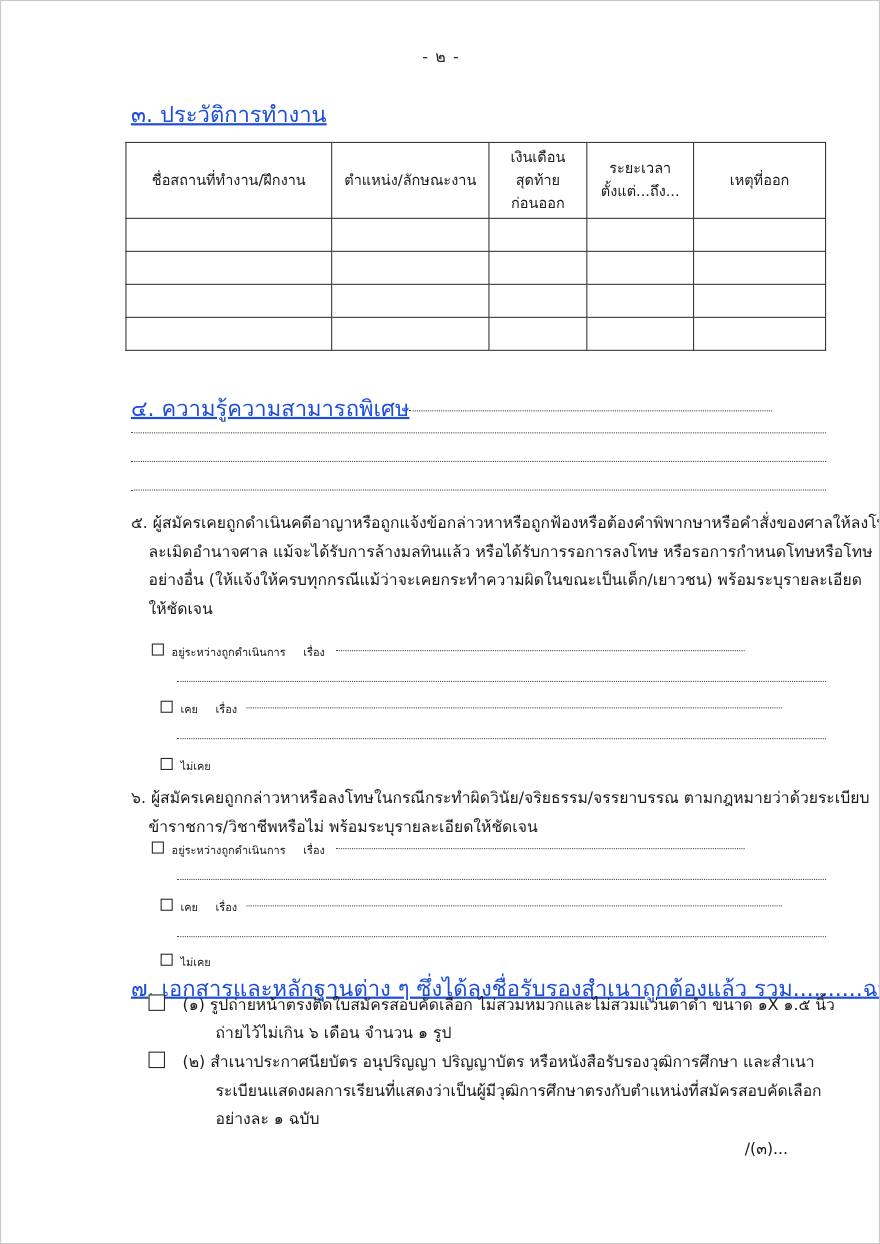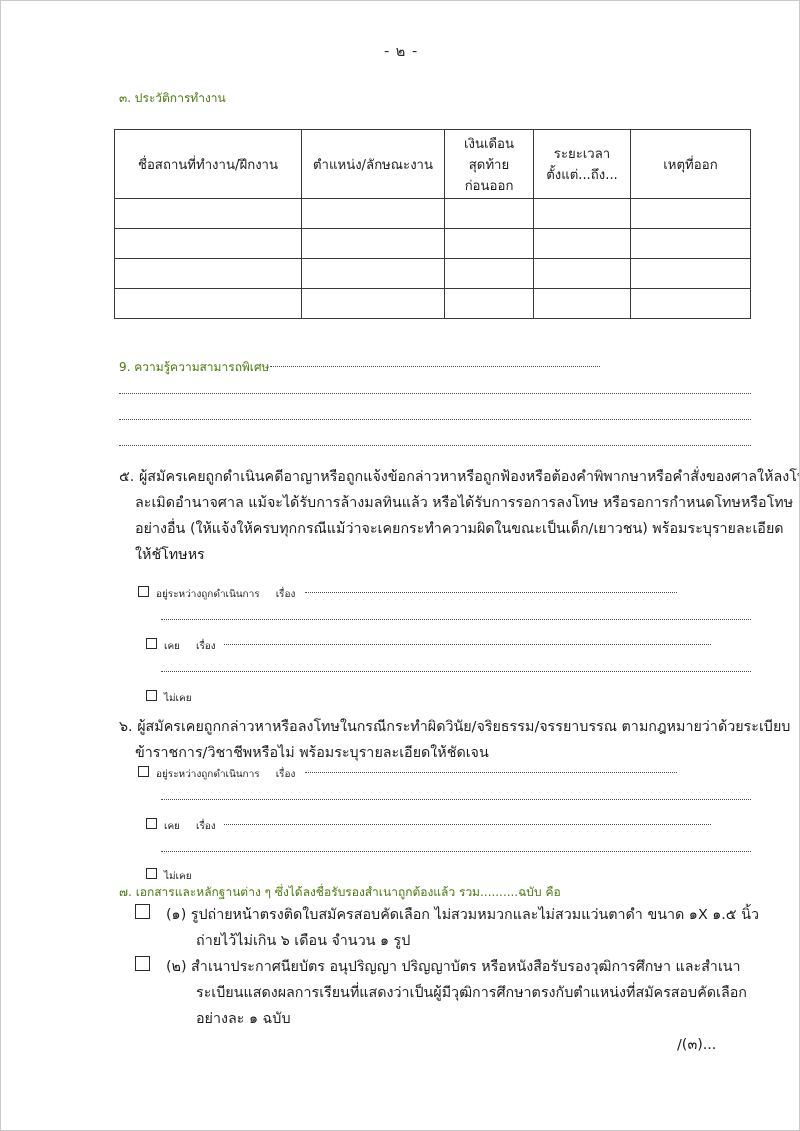--- a/index.html
+++ b/index.html
@@ -29,24 +29,25 @@
     left: 0;
     width: 800px;
     text-align: center;
     font-size: 14.5px;
     letter-spacing: 1px;
     color: #2a2a2a;
   }
 
   
   .sec-head {
-    font-size: 12px;
+    font-size: 20px;
     line-height: 1.55;
-    color: #4d7c0f;
+    color: #1d4ed8;
     white-space: nowrap;
+    text-decoration: underline;
   }
   .para {
     font-size: 14.3px;
     line-height: 26px;
     color: #1a1a1a;
   }
   .para .ln { display: block; white-space: nowrap; }
   .para .ln.ind { padding-left: 16px; }
 
   
@@ -186,31 +187,31 @@
         <td></td>
         <td></td>
         <td></td>
         <td></td>
         <td></td>
       </tr>
     </tbody>
   </table>
 
   <div class="abs" style="left:118px; top:355px; width:632px;">
-    <span class="sec-head">9. ความรู้ความสามารถพิเศษ</span><span class="dots" style="width:330px;"></span>
+    <span class="sec-head">๔. ความรู้ความสามารถพิเศษ</span><span class="dots" style="width:330px;"></span>
   </div>
   <div class="abs dotline" style="left:118px; top:392px; width:632px;"></div>
   <div class="abs dotline" style="left:118px; top:418px; width:632px;"></div>
   <div class="abs dotline" style="left:118px; top:444px; width:632px;"></div>
 
   <div class="abs para" style="left:118px; top:462px; width:640px;">
     <span class="ln">๕. ผู้สมัครเคยถูกดำเนินคดีอาญาหรือถูกแจ้งข้อกล่าวหาหรือถูกฟ้องหรือต้องคำพิพากษาหรือคำสั่งของศาลให้ลงโทษ</span>
     <span class="ln ind">ละเมิดอำนาจศาล แม้จะได้รับการล้างมลทินแล้ว หรือได้รับการรอการลงโทษ หรือรอการกำหนดโทษหรือโทษ</span>
     <span class="ln ind">อย่างอื่น (ให้แจ้งให้ครบทุกกรณีแม้ว่าจะเคยกระทำความผิดในขณะเป็นเด็ก/เยาวชน) พร้อมระบุรายละเอียด</span>
-    <span class="ln ind">ให้ชัโทษหร</span>
+    <span class="ln ind">ให้ชัดเจน</span>
   </div>
 
   <div class="abs cb-row" style="left:137px; top:584px;">
     <span class="cbox"></span><span class="lbl">อยู่ระหว่างถูกดำเนินการ</span><span class="lbl2">เรื่อง</span><span class="dots" style="width:372px; margin-left:10px;"></span>
   </div>
   <div class="abs dotline" style="left:160px; top:618px; width:590px;"></div>
 
   <div class="abs cb-row" style="left:145px; top:636px;">
     <span class="cbox"></span><span class="lbl">เคย</span><span class="lbl2">เรื่อง</span><span class="dots" style="width:487px; margin-left:8px;"></span>
   </div>

